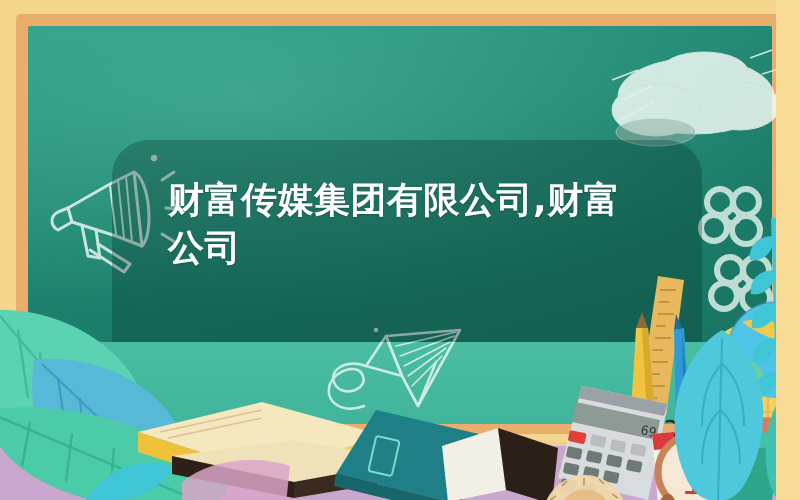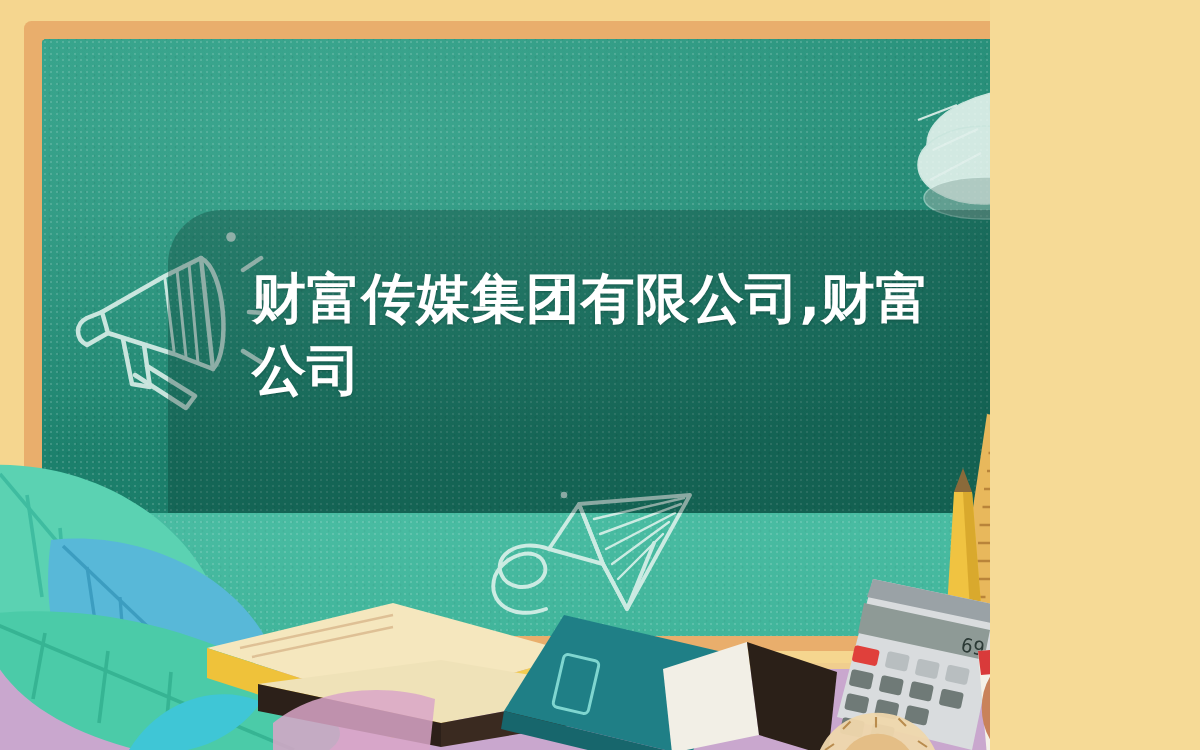--- a/index.html
+++ b/index.html
@@ -2,21 +2,21 @@
 <html><head>
 <meta charset="utf-8">
 <title>Chalkboard Banner</title>
 <style>
   html,body{margin:0;padding:0;}
   body{
     width:800px;height:500px;overflow:hidden;
     font-family:"Liberation Sans","DejaVu Sans",sans-serif;
     background:#F6DA96;
   }
-  .stage{position:relative;width:660px;height:500px;overflow:hidden;}
+  .stage{position:relative;width:776px;height:500px;overflow:hidden;}
 
   
   .desk-surface{position:absolute;left:0;top:0;width:800px;height:500px;
     background:#F6DA96;}
   .desk-lower{position:absolute;left:0;top:440px;width:800px;height:60px;
     background:#C9A7CE;}
   .desk-shelf{position:absolute;left:0;top:408px;width:800px;height:38px;
     background:#F0CE8E;}
 
   

